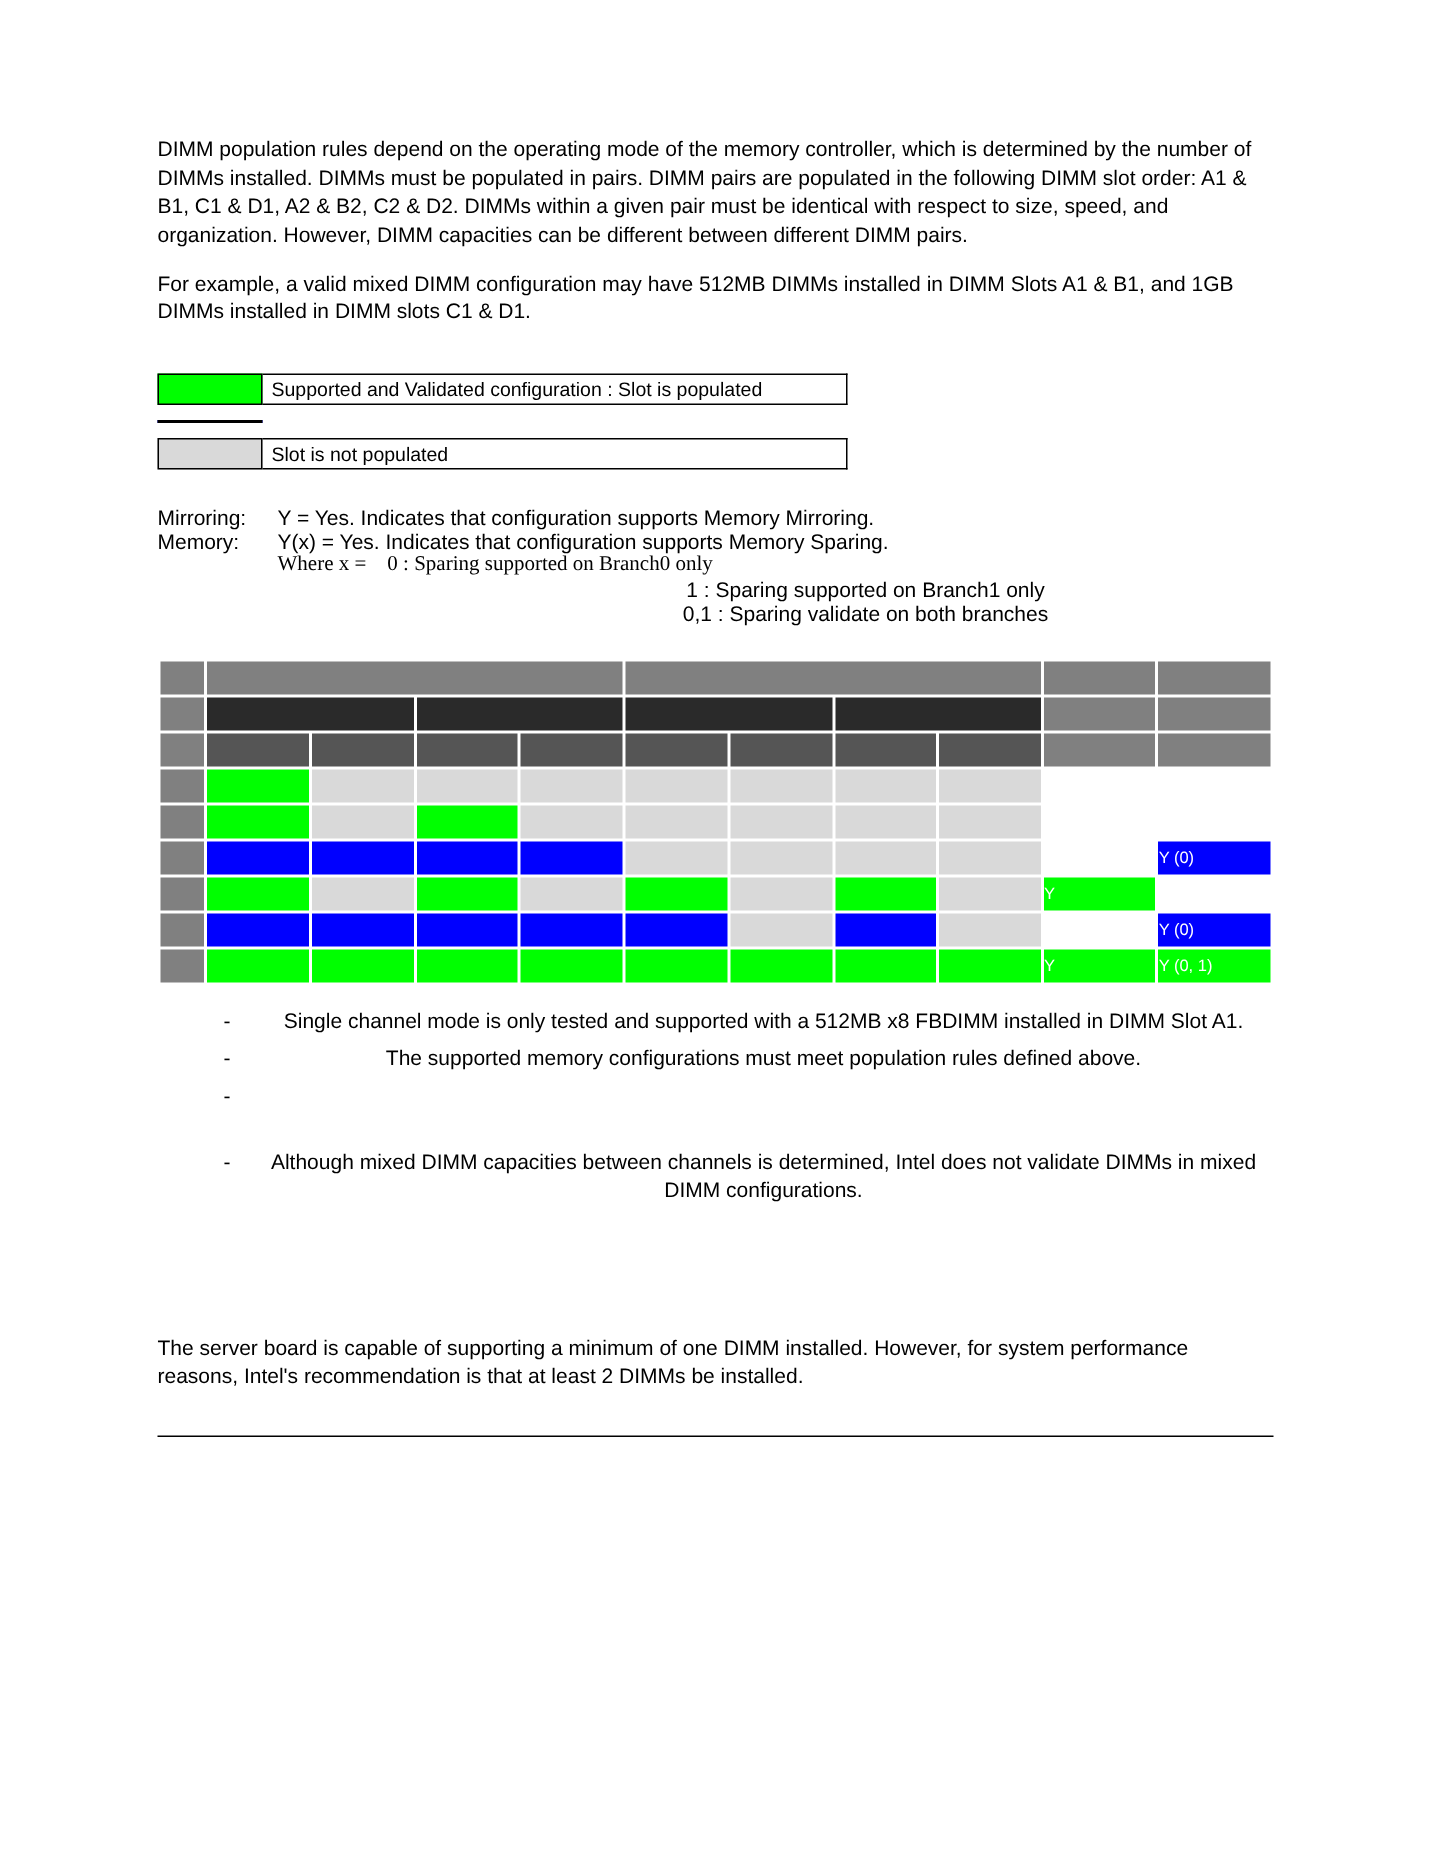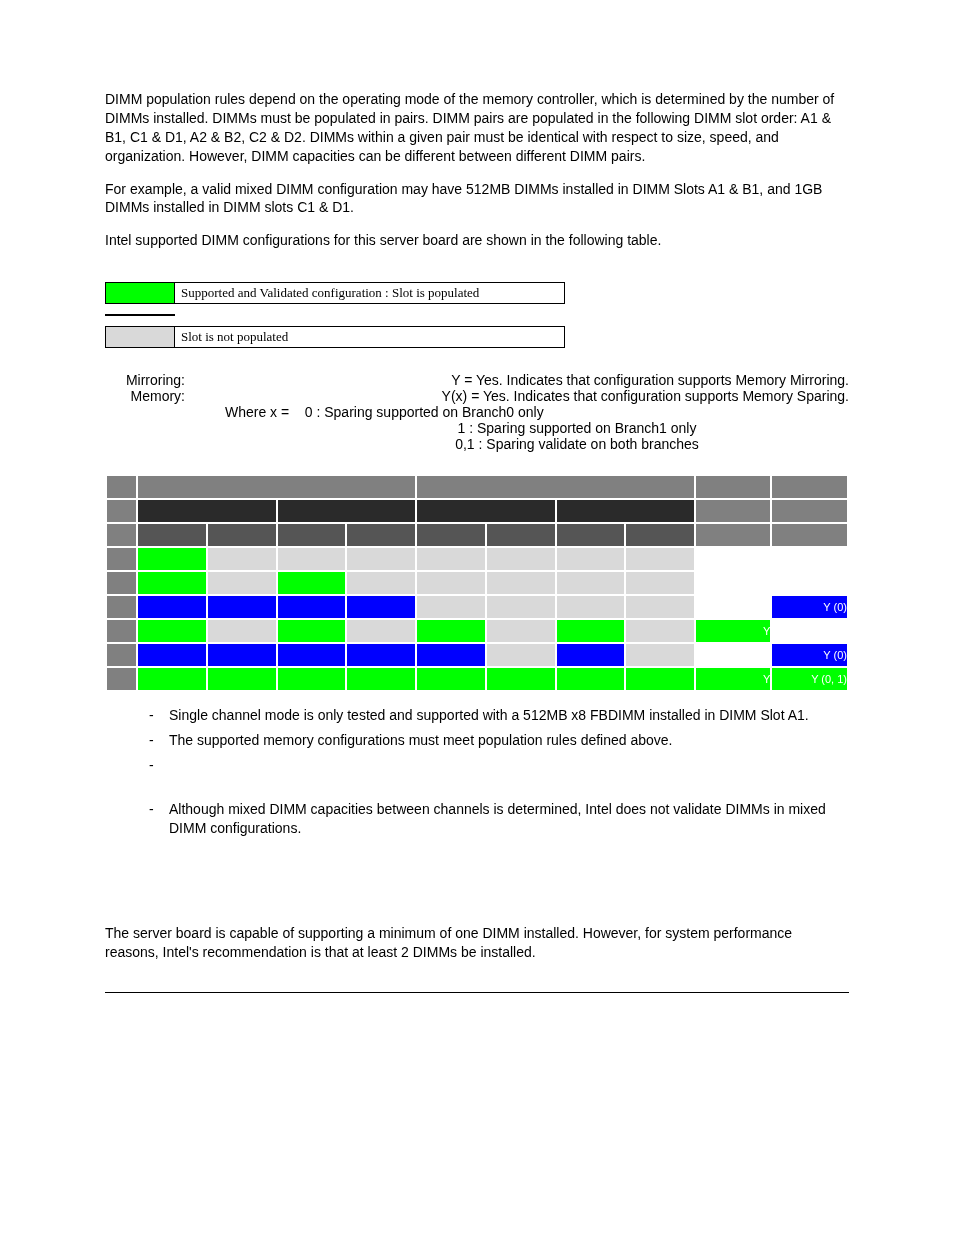--- a/index.html
+++ b/index.html
@@ -15,78 +15,76 @@
     box-sizing: border-box;
     padding: 90px 105px 40px 105px;
   }
   p { margin: 0 0 14px 0; line-height: 1.35; }
   .legend-row {
     display: flex;
     align-items: stretch;
     width: 460px;
     margin-bottom: 10px;
     border-collapse: collapse;
-    font-family: Liberation Serif, serif;
   }
   .legend-swatch {
     width: 68px;
     border: 1px solid #000;
   }
   .legend-text {
     flex: 1;
     border: 1px solid #000;
     border-left: none;
     padding: 2px 6px;
     font-size: 13px;
   }
   .sw-green { background: #00ff00; }
   .sw-blue  { background: #0000ff; }
   .sw-grey  { background: #d9d9d9; }
 
-  .def-row { display: flex; text-align: right; }
+  .def-row { display: flex; }
   .def-label { width: 80px; }
   .def-body { flex: 1; }
-  .indent-where { margin-left: 120px; }
+  .indent-where { margin-left: 80px; font-family: Liberation Serif, serif; }
   .indent-item  { margin-left: 200px; text-align: center; }
 
   .cfg-table {
     width: 100%;
     border-collapse: separate;
     border-spacing: 2px;
     margin: 22px 0 14px 0;
     font-size: 11px;
     color: #fff;
-    text-align: right;
+    text-align: left;
   }
   .cfg-table td, .cfg-table th {
     height: 22px;
     padding: 0;
   }
   .hdr1 { background: #808080; }
   .hdr2 { background: #2a2a2a; }
   .hdr3 { background: #555555; }
   .c-e  { background: #d9d9d9; }
   .c-g  { background: #00ff00; }
   .c-b  { background: #0000ff; }
   .c-w  { background: #ffffff; color:#000; }
 
-  ul.notes { margin: 6px 0 0 36px; padding: 0; list-style: none; }
+  ul.notes { margin: 6px 0 0 36px; padding: 0; list-style: none; text-align: center; }
   ul.notes li { position: relative; padding-left: 28px; margin-bottom: 6px; line-height: 1.35; }
   ul.notes li::before { content: "-"; position: absolute; left: 8px; }
 
   .hr { border-top: 1px solid #000; margin-top: 30px; }
 </style>
 </head>
 <body>
 
 <div class="page">
 
   <p>DIMM population rules depend on the operating mode of the memory controller, which is determined by the number of DIMMs installed.  DIMMs must be populated in pairs. DIMM pairs are populated in the following DIMM slot order: A1 &amp; B1, C1 &amp; D1, A2 &amp; B2, C2 &amp; D2. DIMMs within a given pair must be identical with respect to size, speed, and organization. However, DIMM capacities can be different between different DIMM pairs.</p>
   <p>For example, a valid mixed DIMM configuration may have 512MB DIMMs installed in DIMM Slots A1 &amp; B1, and 1GB DIMMs installed in DIMM slots C1 &amp; D1.</p>
-  <p>Intel supported DIMM configurations for this server board are shown in the following table.</p>
 
   <div style="height:18px"></div>
 
   <div class="legend-row">
     <div class="legend-swatch sw-green"></div>
     <div class="legend-text">Supported and Validated configuration : Slot is populated</div>
   </div>
   <div class="legend-row">
     <div class="legend-swatch sw-blue"></div>
   </div>

